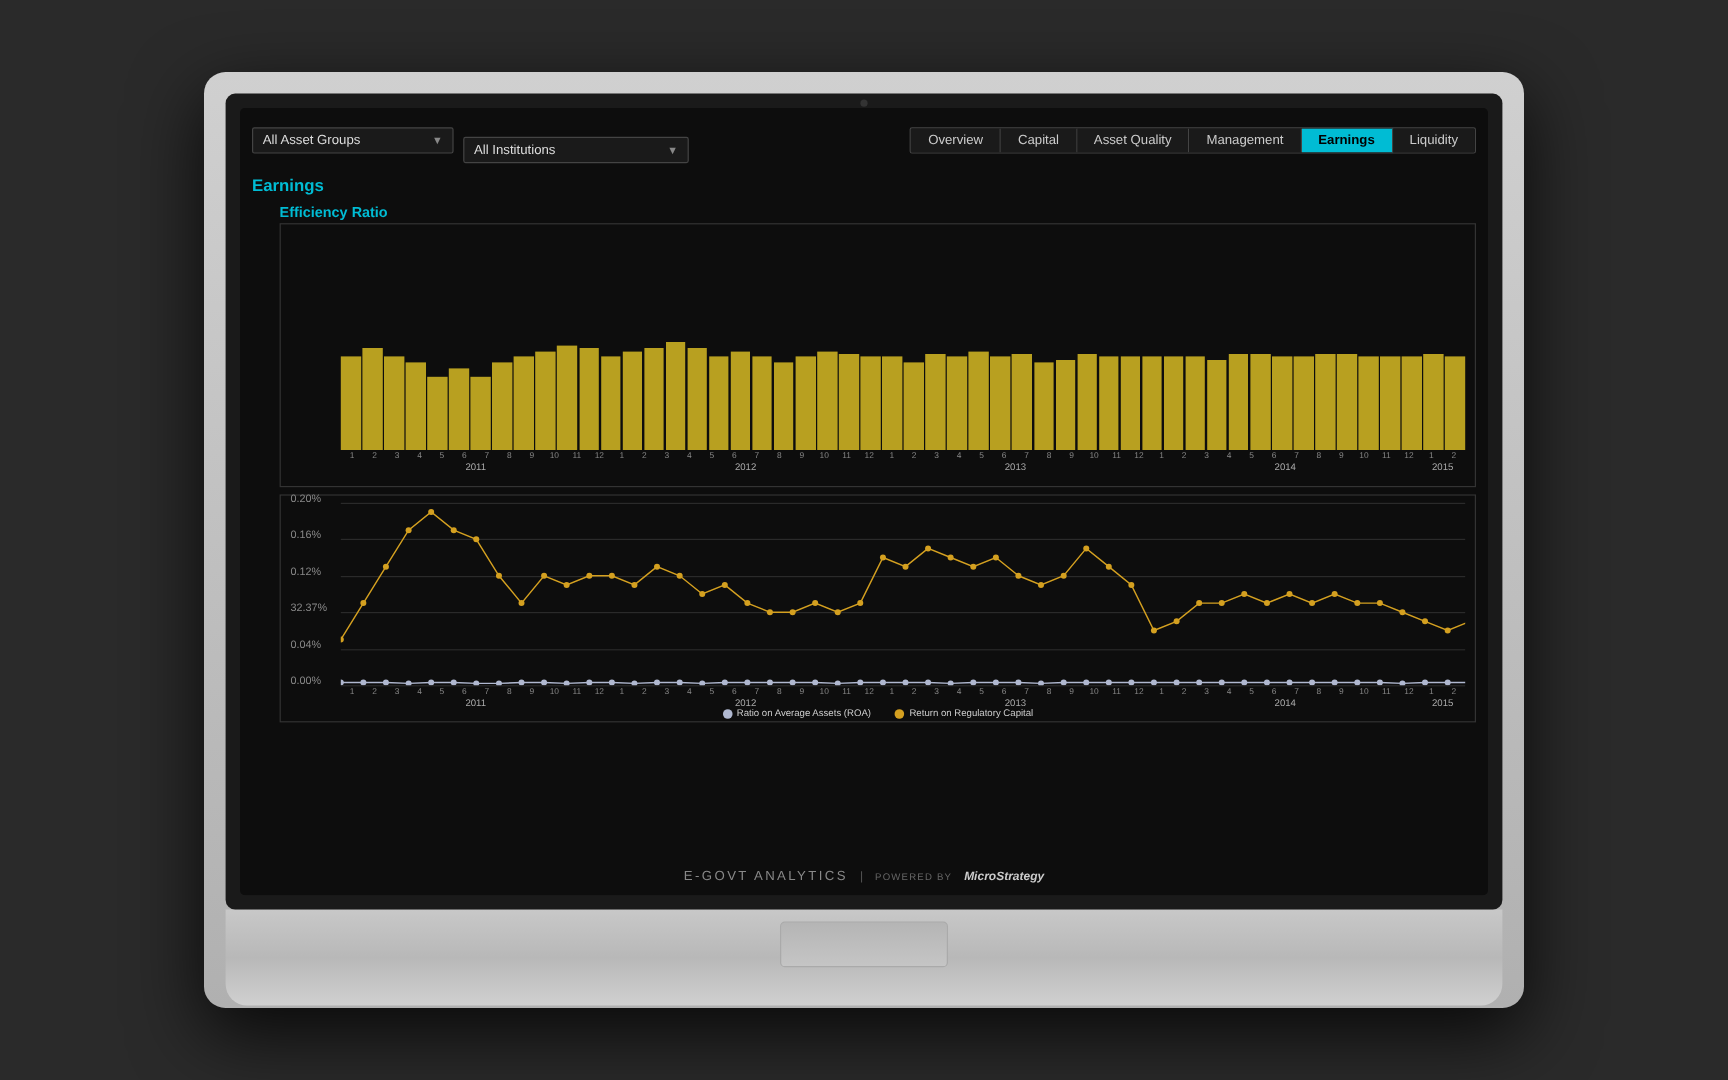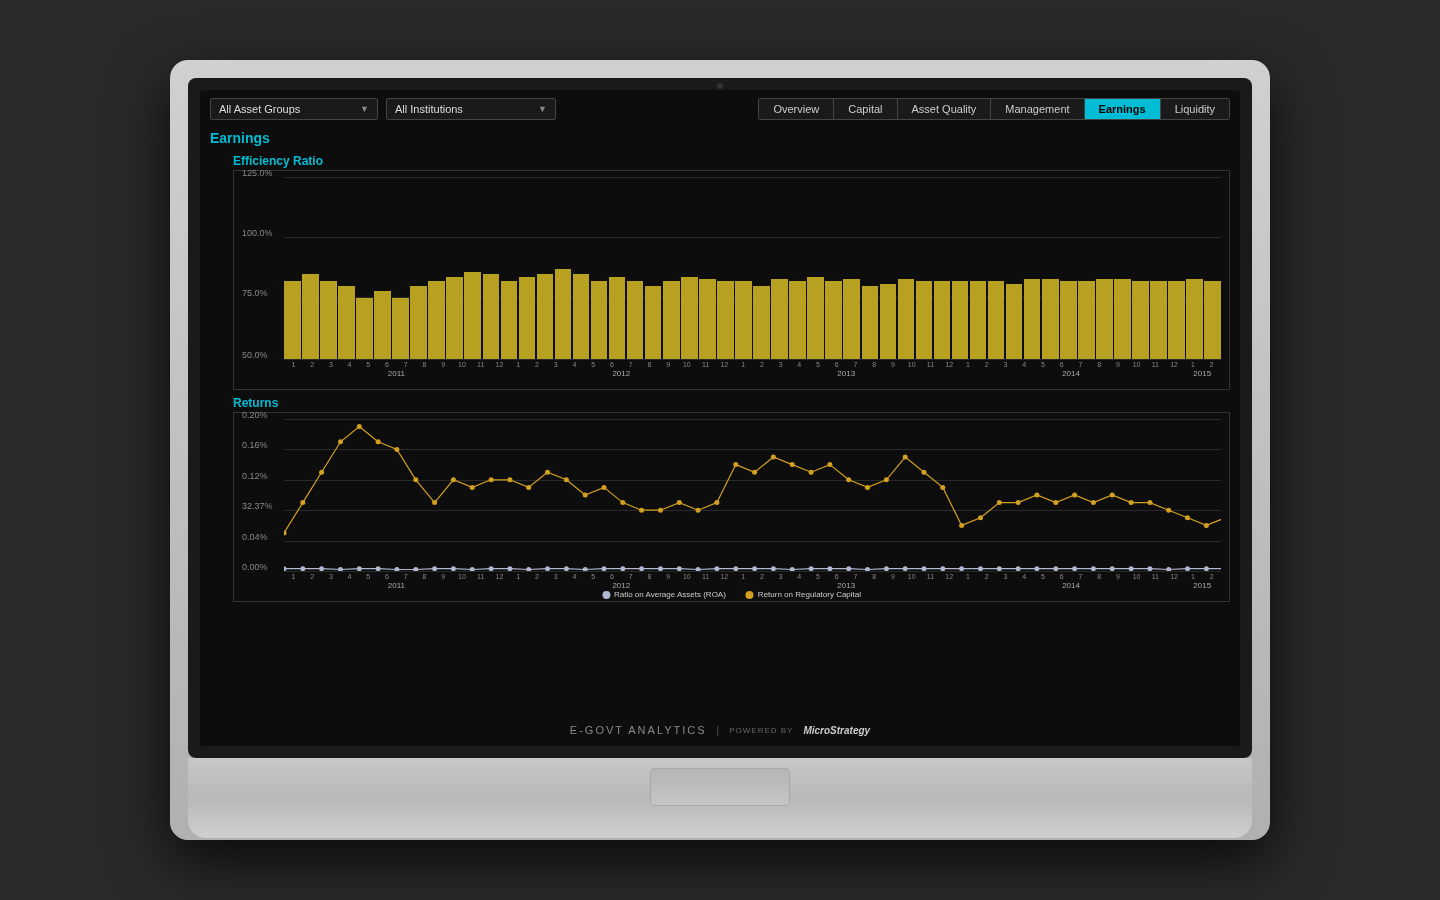--- a/index.html
+++ b/index.html
@@ -93,21 +93,21 @@
       color: #ddd;
       padding: 4px 8px;
       font-size: 11px;
       display: flex;
       align-items: center;
       justify-content: space-between;
       cursor: pointer;
       border-radius: 2px;
     }
     .dropdown-1 { width: 168px; }
-    .dropdown-2 { width: 170px; }
+    .dropdown-2 { width: 188px; margin-top: 16px; }
     .dropdown-arrow {
       margin-left: 8px;
       font-size: 9px;
       color: #888;
     }
     .tabs-container {
       display: flex;
       margin-left: auto;
       border: 1px solid #444;
       border-radius: 2px;
@@ -283,38 +283,20 @@
         </div>
 
         <div class="content">
 
           <div class="section-title">Earnings</div>
 
           <div class="chart-section">
             <div class="section-title" style="font-size:12px;">Efficiency Ratio</div>
             <div class="efficiency-chart">
 
-              <div style="position:absolute;left:50px;right:8px;top:6px;bottom:30px;">
-
-                <div class="grid-line" style="top:0%;">
-                  <span class="grid-label">125.0%</span>
-                </div>
-
-                <div class="grid-line" style="top:33%;">
-                  <span class="grid-label">100.0%</span>
-                </div>
-
-                <div class="grid-line" style="top:66%;">
-                  <span class="grid-label">75.0%</span>
-                </div>
-
-                <div class="grid-line" style="top:100%;">
-                  <span class="grid-label">50.0%</span>
-                </div>
-              </div>
 
               <div class="bars-container" id="efficiency-bars">
               <div class="bar" style="height: 42.6667%;"></div>
                   <div class="bar" style="height: 46.6667%;"></div>
                   <div class="bar" style="height: 42.6667%;"></div>
                   <div class="bar" style="height: 40%;"></div>
                   <div class="bar" style="height: 33.3333%;"></div>
                   <div class="bar" style="height: 37.3333%;"></div>
                   <div class="bar" style="height: 33.3333%;"></div>
                   <div class="bar" style="height: 40%;"></div>
@@ -438,21 +420,20 @@
                       <span style="flex: 1 1 0%; font-size: 7px; color: rgb(136, 136, 136); text-align: center;">1</span>
                       <span style="flex: 1 1 0%; font-size: 7px; color: rgb(136, 136, 136); text-align: center;">2</span>
                     </div>
                     <div style="font-size: 8px; color: rgb(170, 170, 170); margin-top: 1px;">2015</div>
                   </div>
                 </div>
             </div>
           </div>
 
           <div class="chart-section">
-            <div class="section-title" style="font-size:12px;">Returns</div>
             <div class="returns-chart">
 
               <div style="position:absolute;left:50px;right:8px;top:6px;bottom:30px;">
                 <div class="grid-line" style="top:0%;">
                   <span class="grid-label">0.20%</span>
                 </div>
                 <div class="grid-line" style="top:20%;">
                   <span class="grid-label">0.16%</span>
                 </div>
                 <div class="grid-line" style="top:40%;">

